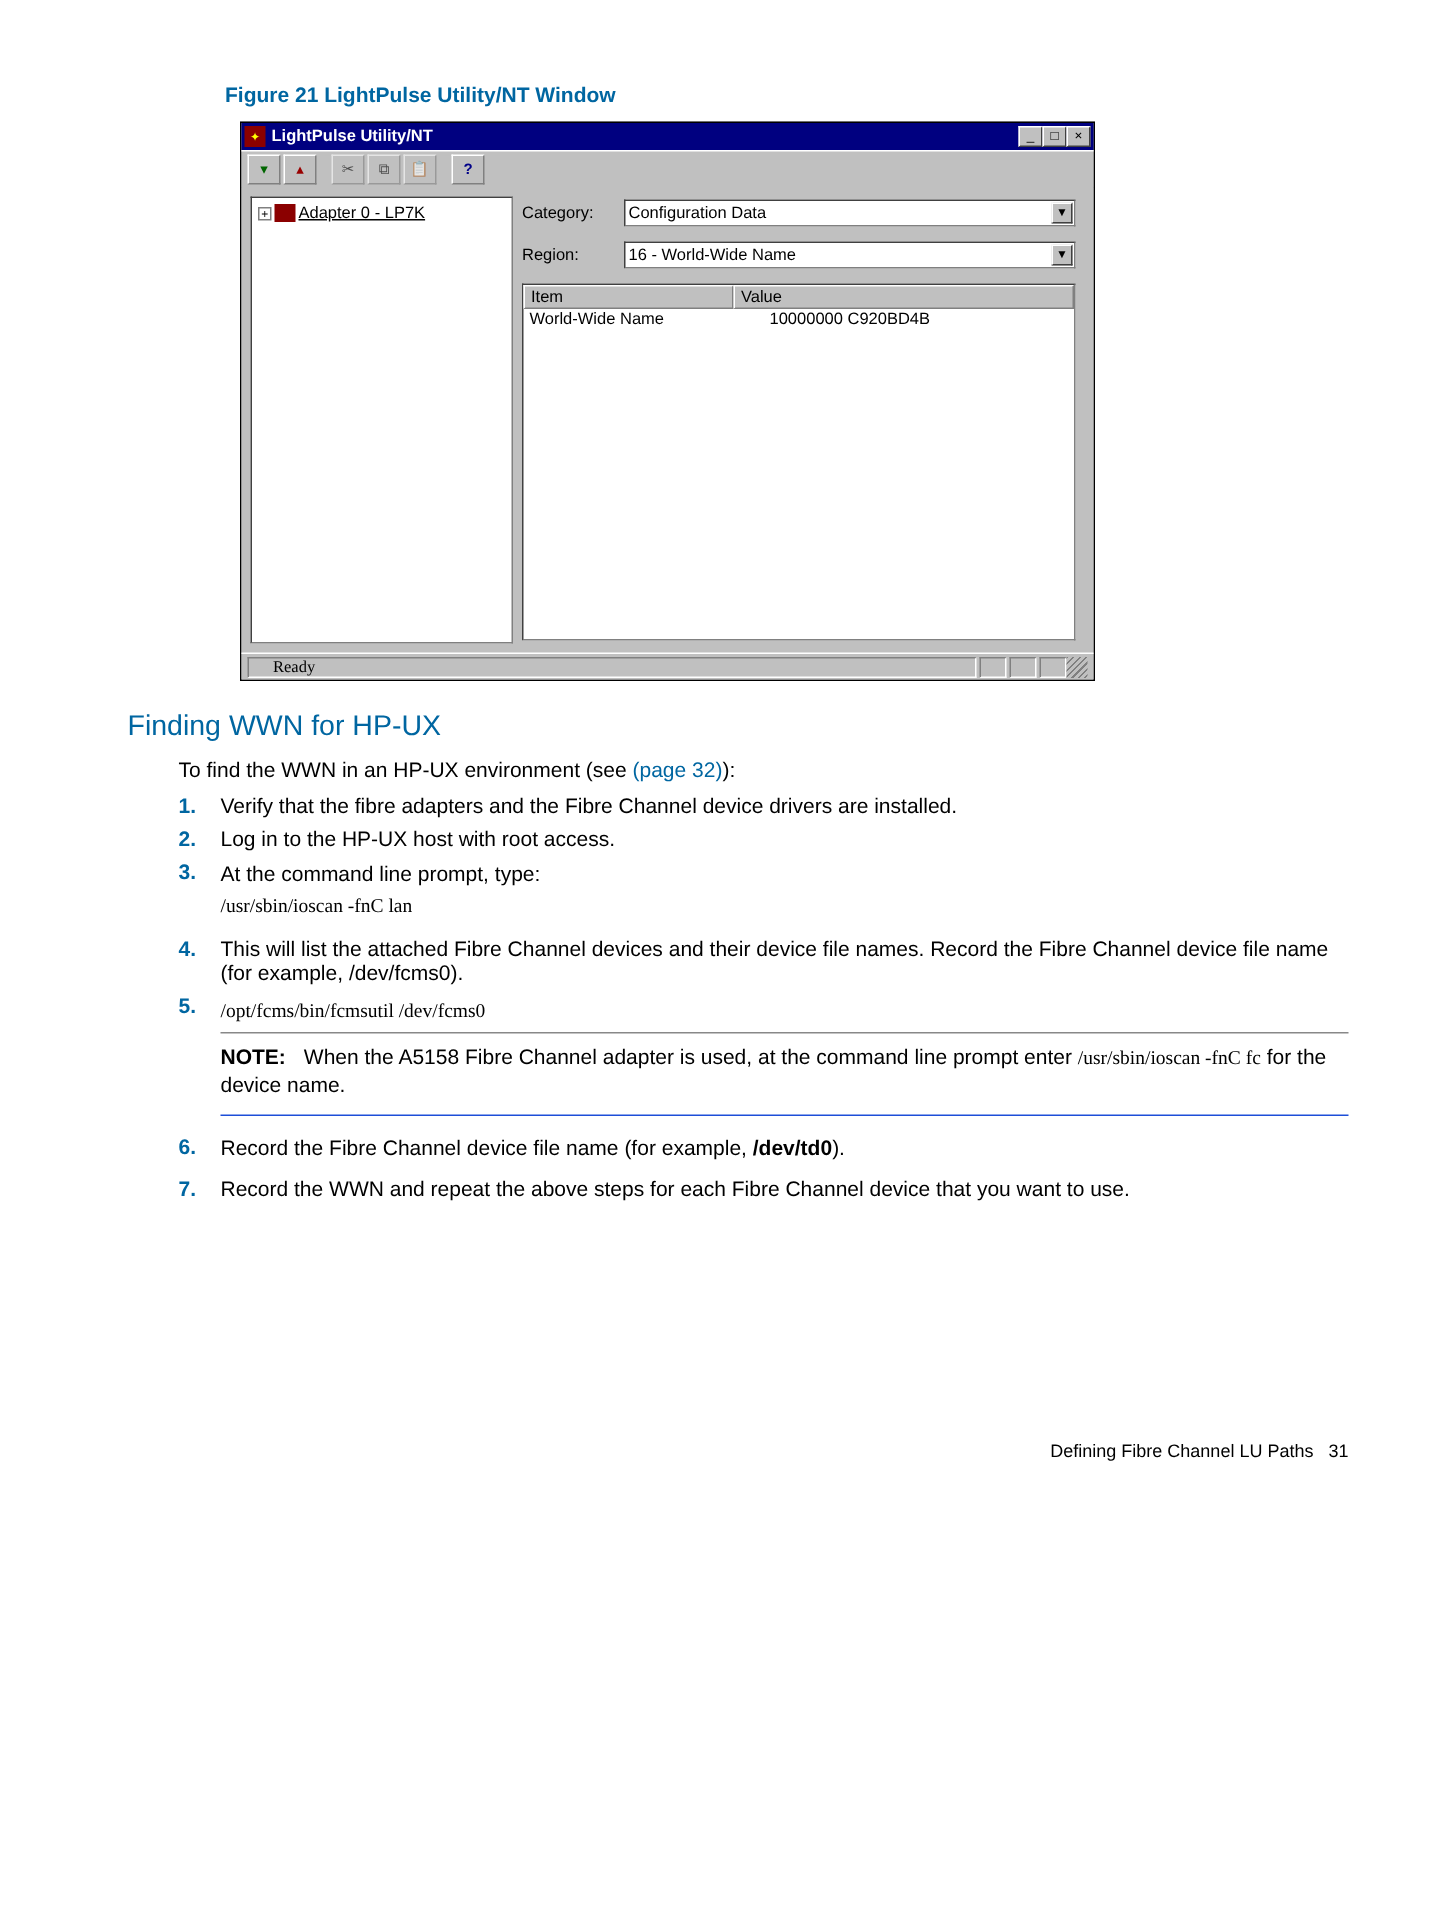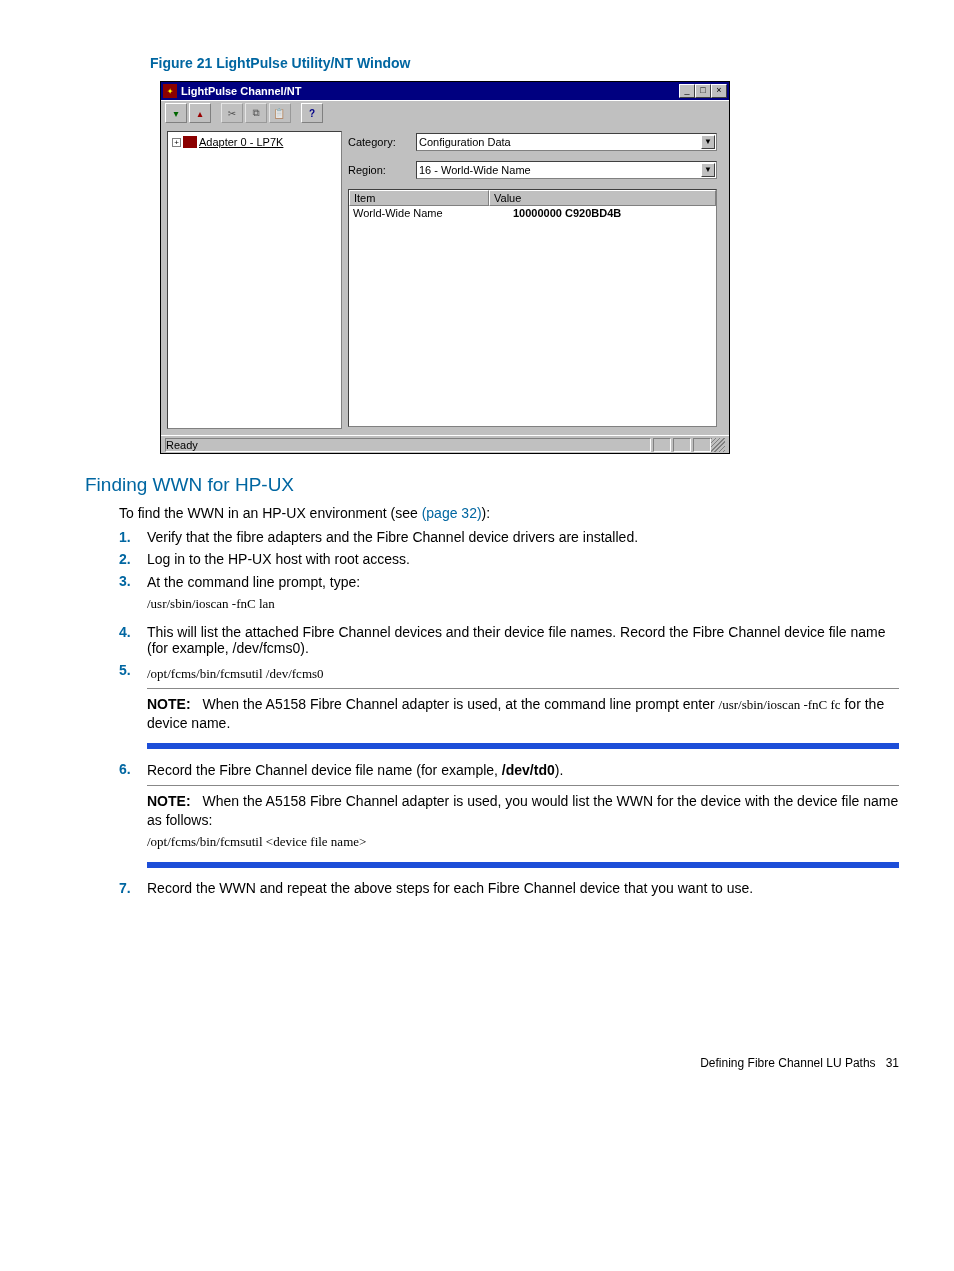--- a/index.html
+++ b/index.html
@@ -127,27 +127,27 @@
   }
   .lvhead { display:flex; background:#c0c0c0; }
   .lvhead div {
     border:1px solid #fff; border-right-color:#808080; border-bottom-color:#808080;
     padding:1px 4px; font-size:11px;
   }
   .lvhead .c1 { width: 140px; }
   .lvhead .c2 { flex:1; }
   .lvrow { display:flex; padding:1px 4px; font-size:11px;align-items:flex-end; }
   .lvrow .c1 { width: 160px; }
-  .lvrow .c2 { flex:1;font-weight:bold; }
+  .lvrow .c2 { flex:1; }
   .statusbar {
     background:#c0c0c0; border-top:1px solid #fff;
     display:flex; padding:2px 4px; font-size:11px; height:18px;
     align-items:center;
   }
-  .statusbar .stext { flex:1; border:1px solid #808080; border-top-color:#808080; border-left-color:#808080; border-right-color:#fff; border-bottom-color:#fff; padding:0 0; }
+  .statusbar .stext { flex:1; border:1px solid #808080; border-top-color:#808080; border-left-color:#808080; border-right-color:#fff; border-bottom-color:#fff; padding:0 16px;font-family:Liberation Serif, serif; }
   .statusbar .spane { width:18px; height:14px; border:1px solid #808080; border-right-color:#fff; border-bottom-color:#fff; margin-left:2px; }
   .grip {
     width:14px;height:14px;
     background: repeating-linear-gradient(135deg,#808080 0 1px,#c0c0c0 1px 3px);
   }
 
   h2.section {
     color: #0066a1;
     font-weight: normal;
     font-size: 19px;
@@ -156,39 +156,39 @@
   .body-text {
     margin-left: 34px;
   }
   p { margin-bottom: 4px; line-height: 1.35; }
   .link { color: #0066a1; }
   ol.steps { list-style: none; margin-top: 6px; }
   ol.steps > li { display:flex; margin-bottom: 6px; }
   ol.steps .num { color:#0066a1; font-weight:bold; width:28px; flex-shrink:0; }
   ol.steps .content { flex:1; }
   .code { font-family: Liberation Serif, serif; font-size: 13px; margin: 4px 0 6px 0; }
-  .note-block { border-top:1px solid #888; border-bottom:6px solid #1d4ed8; padding:6px 0; margin:6px 0; }
+  .note-block { border-top:1px solid #888; border-bottom:1px solid #1d4ed8; padding:6px 0; margin:6px 0; }
   .note-label { font-weight:bold; margin-right:12px; }
   .bold { font-weight:bold; }
   .footer {
     margin-top: 160px;
     text-align: right;
     font-size: 12px;
   }
 </style>
 </head>
 <body>
 
 <div class="figure-caption">Figure 21 LightPulse Utility/NT Window</div>
 
 <div class="win-wrap">
   <div class="win">
     <div class="titlebar">
       <div class="ticon">✦</div>
-      <div class="ttext">LightPulse Channel/NT</div>
+      <div class="ttext">LightPulse Utility/NT</div>
       <div class="btns">
         <div class="wbtn">_</div>
         <div class="wbtn">□</div>
         <div class="wbtn">×</div>
       </div>
     </div>
     <div class="toolbar">
       <div class="tbtn">
           <span style="color:#060">▾</span>
         </div>
@@ -292,26 +292,20 @@
           </p>
         </div>
       </div>
     </li>
     <li>
       <div class="num">6.</div>
       <div class="content">
         <p>
           <span>Record the Fibre Channel device file name (for example, </span><span class="bold">/dev/td0</span><span>).</span>
         </p>
-        <div class="note-block">
-          <p>
-            <span class="note-label">NOTE:</span><span>When the A5158 Fibre Channel adapter is used, you would list the WWN for the device with the device file name as follows:</span>
-          </p>
-          <div class="code">/opt/fcms/bin/fcmsutil &lt;device file name&gt;</div>
-        </div>
       </div>
     </li>
     <li>
       <div class="num">7.</div>
       <div class="content">Record the WWN and repeat the above steps for each Fibre Channel device that you want to use.</div>
     </li>
   </ol>
 </div>
 
 <div class="footer">

